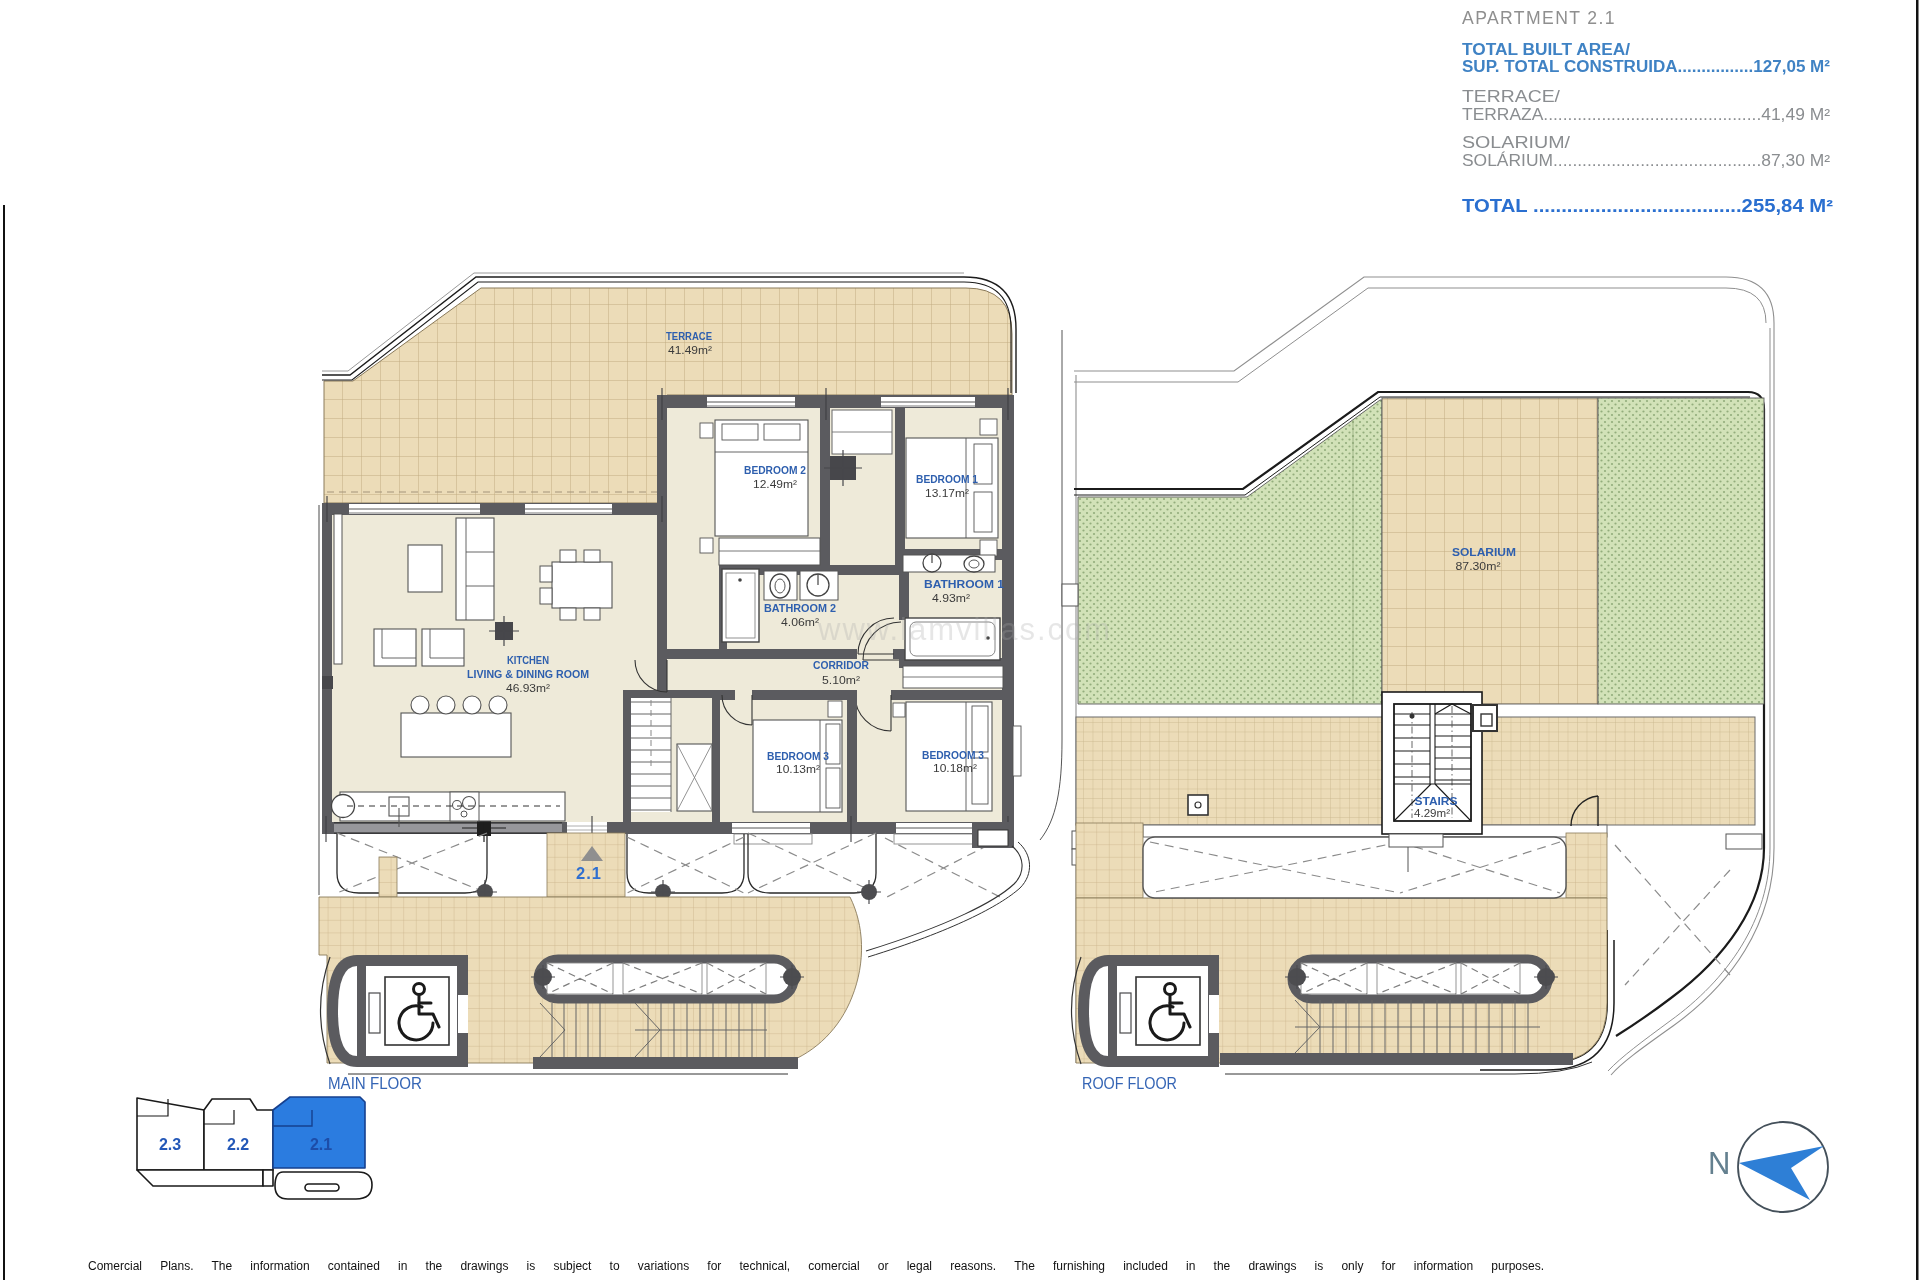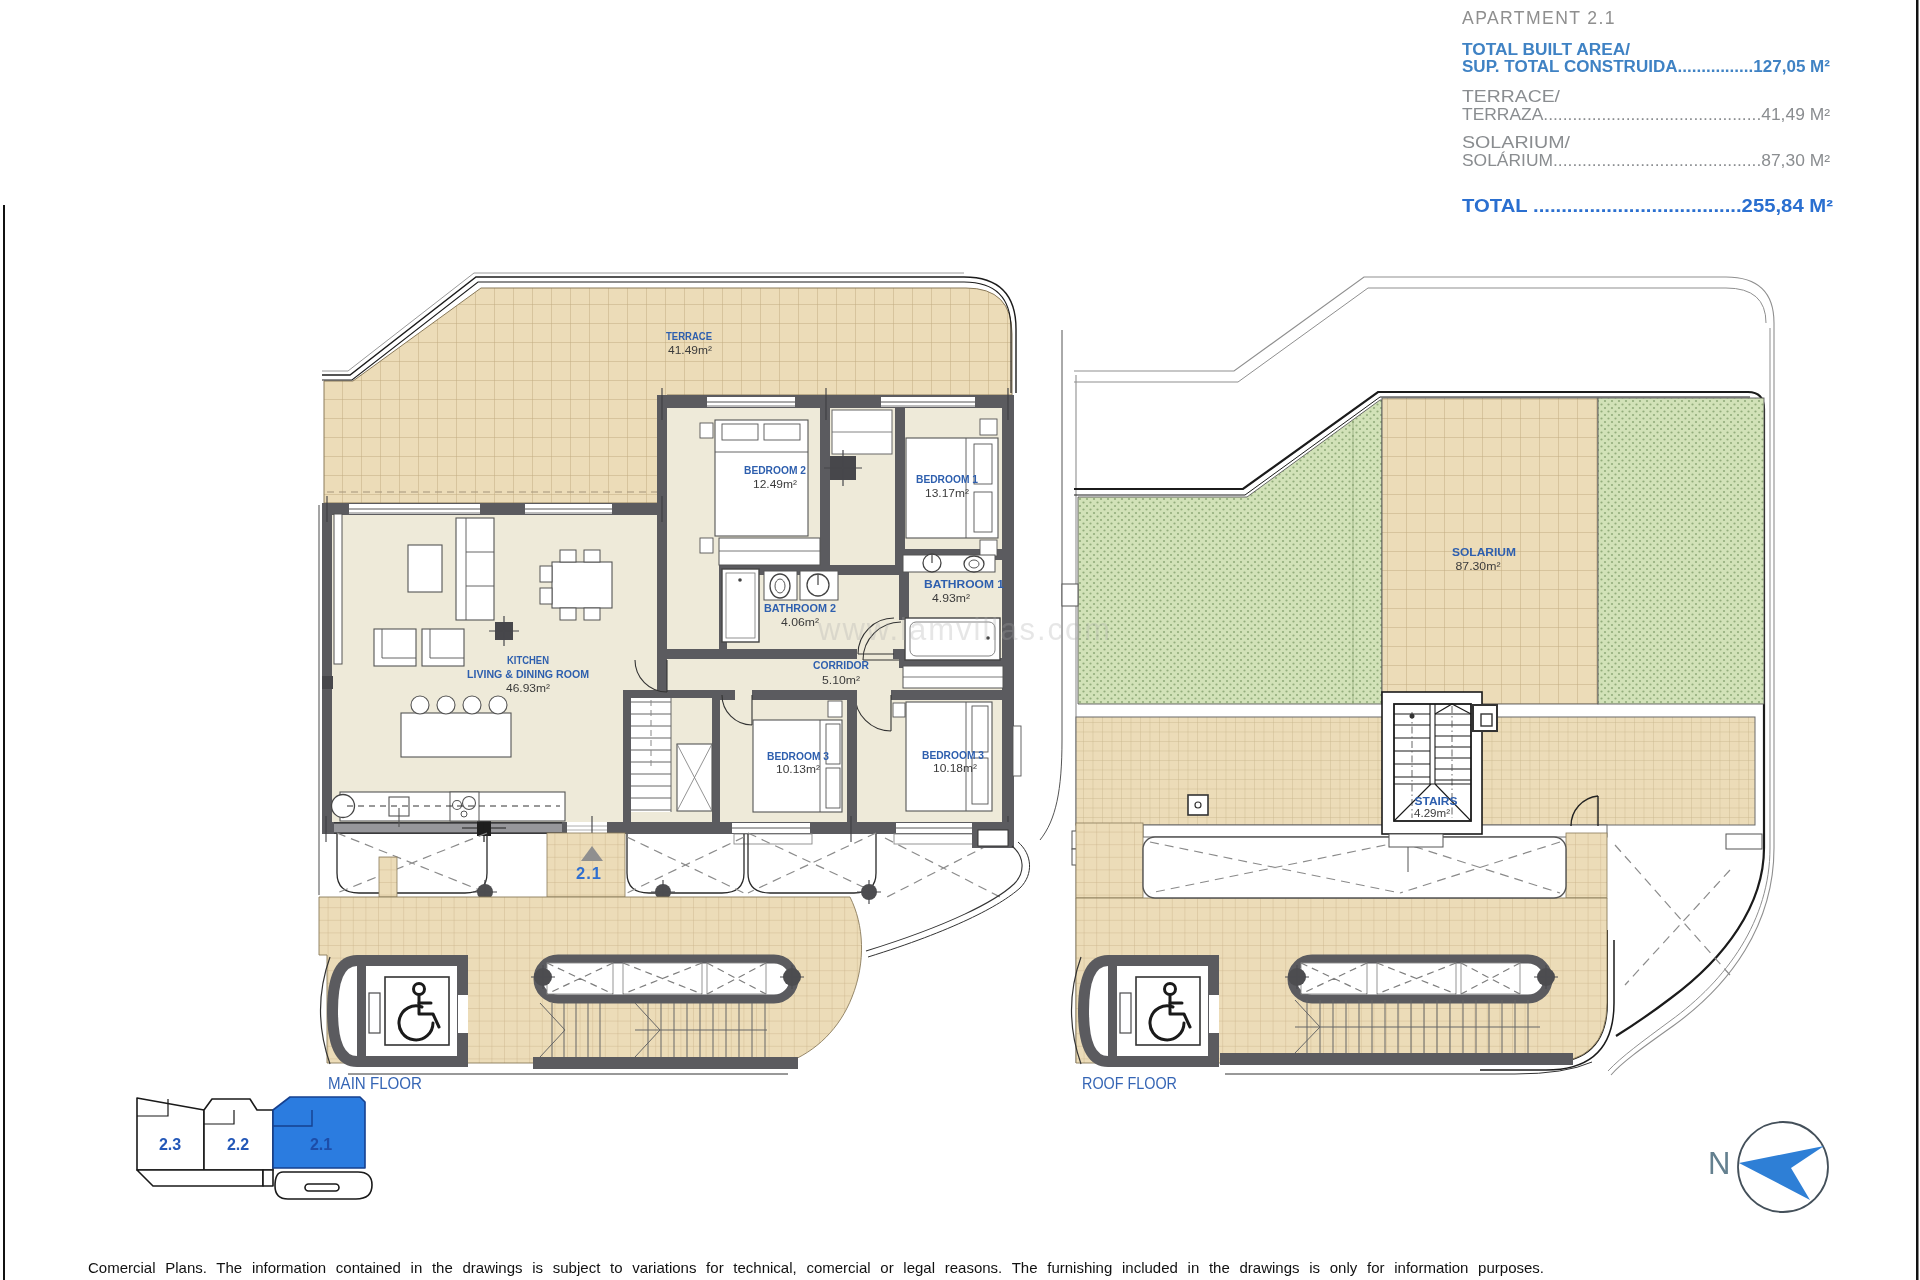--- a/index.html
+++ b/index.html
@@ -516,13 +516,13 @@
 <text x="170" y="1150" fill="#2458b8">2.3</text>
 <text x="238" y="1150" fill="#2458b8">2.2</text>
 <text x="321" y="1150" fill="#1d4da8">2.1</text>
 </g>
 
 <circle cx="1783" cy="1167" r="45" fill="#ffffff" stroke="#44505a" stroke-width="1.8"></circle>
 <path d="M1739 1163 L1824 1146 L1791 1168 L1810 1200 Z" fill="#2e7fd6"></path>
 <text x="1708" y="1174" font-size="31" fill="#64808f" font-family="Liberation Sans,sans-serif">N</text>
 </svg>
 
-<div class="abs" style="left:88px;top:1259px;width:1456px;font-size:15px;color:#111;text-align:justify;text-align-last:justify;word-spacing:4px;white-space:normal">Comercial&nbsp;Plans. The information contained in the drawings is subject to variations for technical, comercial or legal reasons. The furnishing included in the drawings is only for information purposes.</div>
+<div class="abs" style="left:88px;top:1259px;width:1456px;font-size:12px;color:#111;text-align:justify;text-align-last:justify;word-spacing:4px;white-space:normal">Comercial&nbsp;Plans. The information contained in the drawings is subject to variations for technical, comercial or legal reasons. The furnishing included in the drawings is only for information purposes.</div>
 
 </body></html>

